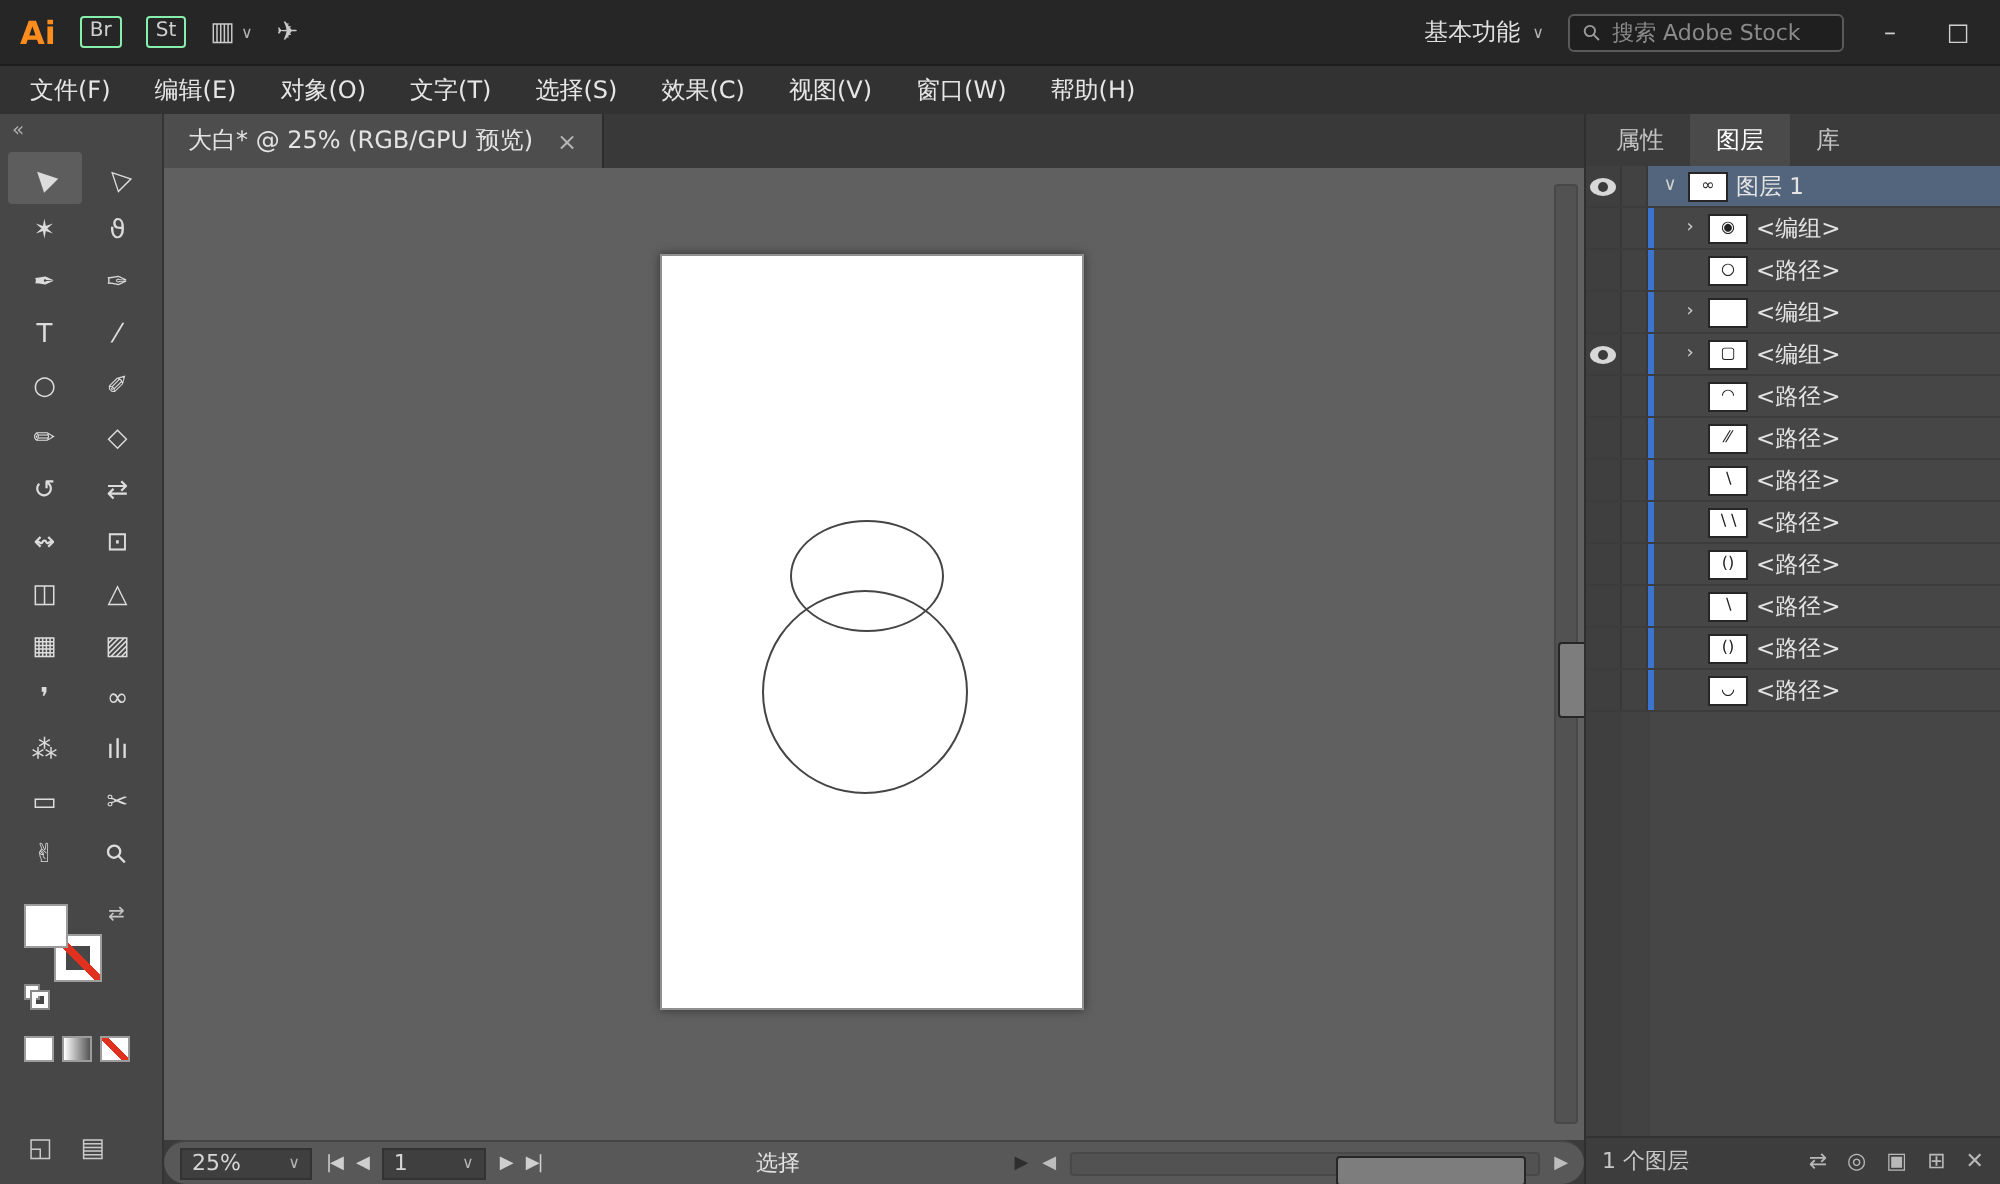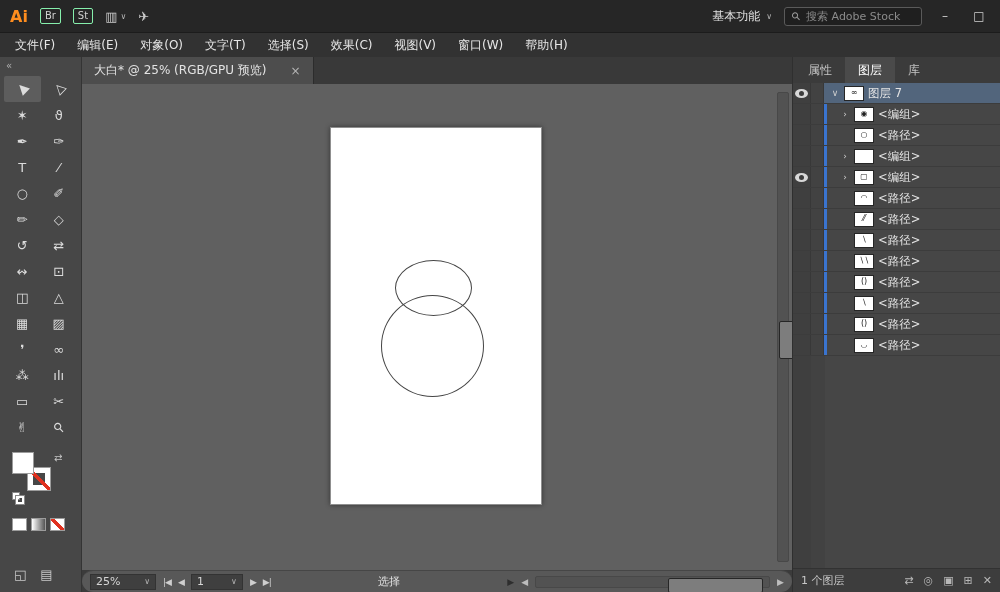--- a/index.html
+++ b/index.html
@@ -61,21 +61,21 @@
   .mode-color{background:#fff;}
   .mode-gradient{background:linear-gradient(to right,#fff,#555);}
   .mode-none{background:#fff;}
   .mode-none::after{content:"";position:absolute;inset:0;background:linear-gradient(45deg,transparent 40%,var(--none-red) 40%,var(--none-red) 60%,transparent 60%);}
 
   .tb-bottom{margin-top:auto;display:flex;gap:14px;padding:6px 12px 10px 14px;color:#c9c9c9;font-size:13px;}
 
   
   .docarea{flex:1;display:flex;flex-direction:column;min-width:0;}
   .tabbar{height:27px;background:#393939;display:flex;align-items:stretch;}
-  .doc-tab{background:#4d4d4d;color:#e3e3e3;font-size:12px;display:flex;align-items:center;gap:24px;padding:0 12px;border-right:1px solid #2c2c2c;}
+  .doc-tab{background:#4d4d4d;color:#e3e3e3;font-size:12px;display:flex;align-items:center;gap:12px;padding:0 12px;border-right:1px solid #2c2c2c;}
   .doc-tab .close{color:#b5b5b5;font-size:12px;}
   .canvas{flex:1;position:relative;background:#606060;overflow:hidden;}
   .artboard{position:absolute;background:#fff;box-shadow:0 0 5px rgba(0,0,0,.45);border:1px solid #8f8f8f;}
   .shape{position:absolute;border:1px solid #454545;border-radius:50%;background:transparent;}
   .vscroll{position:absolute;right:3px;top:8px;bottom:8px;width:12px;background:#525252;border:1px solid #484848;border-radius:2px;}
   .vscroll .thumb{position:absolute;left:1px;right:1px;top:228px;height:38px;background:#7d7d7d;border-radius:2px;}
 
   
   .statusbar{height:22px;background:#585858;border-top:1px solid #464646;display:flex;align-items:center;gap:7px;padding:0 8px;font-size:11px;color:#d6d6d6;border-radius:11px;}
   .fieldbox{display:flex;align-items:center;justify-content:space-between;background:#3f3f3f;border:1px solid #333;height:16px;padding:0 5px;gap:6px;}
@@ -309,21 +309,21 @@
       </div>
     <div class="layers">
         <div class="lrow selected">
           <div class="eyebox">
             <span class="eye"></span>
           </div>
           <div class="lockbox"></div>
           <div class="rowcontent">
             <span class="caret">∨</span>
             <span class="thumb">∞</span>
-            <span class="llabel">图层 7</span>
+            <span class="llabel">图层 1</span>
           </div>
         </div>
         <div class="lrow">
           <div class="eyebox"></div>
           <div class="lockbox"></div>
           <div class="rowcontent child">
             <span class="bluebar"></span>
             <span class="caret">›</span>
             <span class="thumb">◉</span>
             <span class="llabel">&lt;编组&gt;</span>

